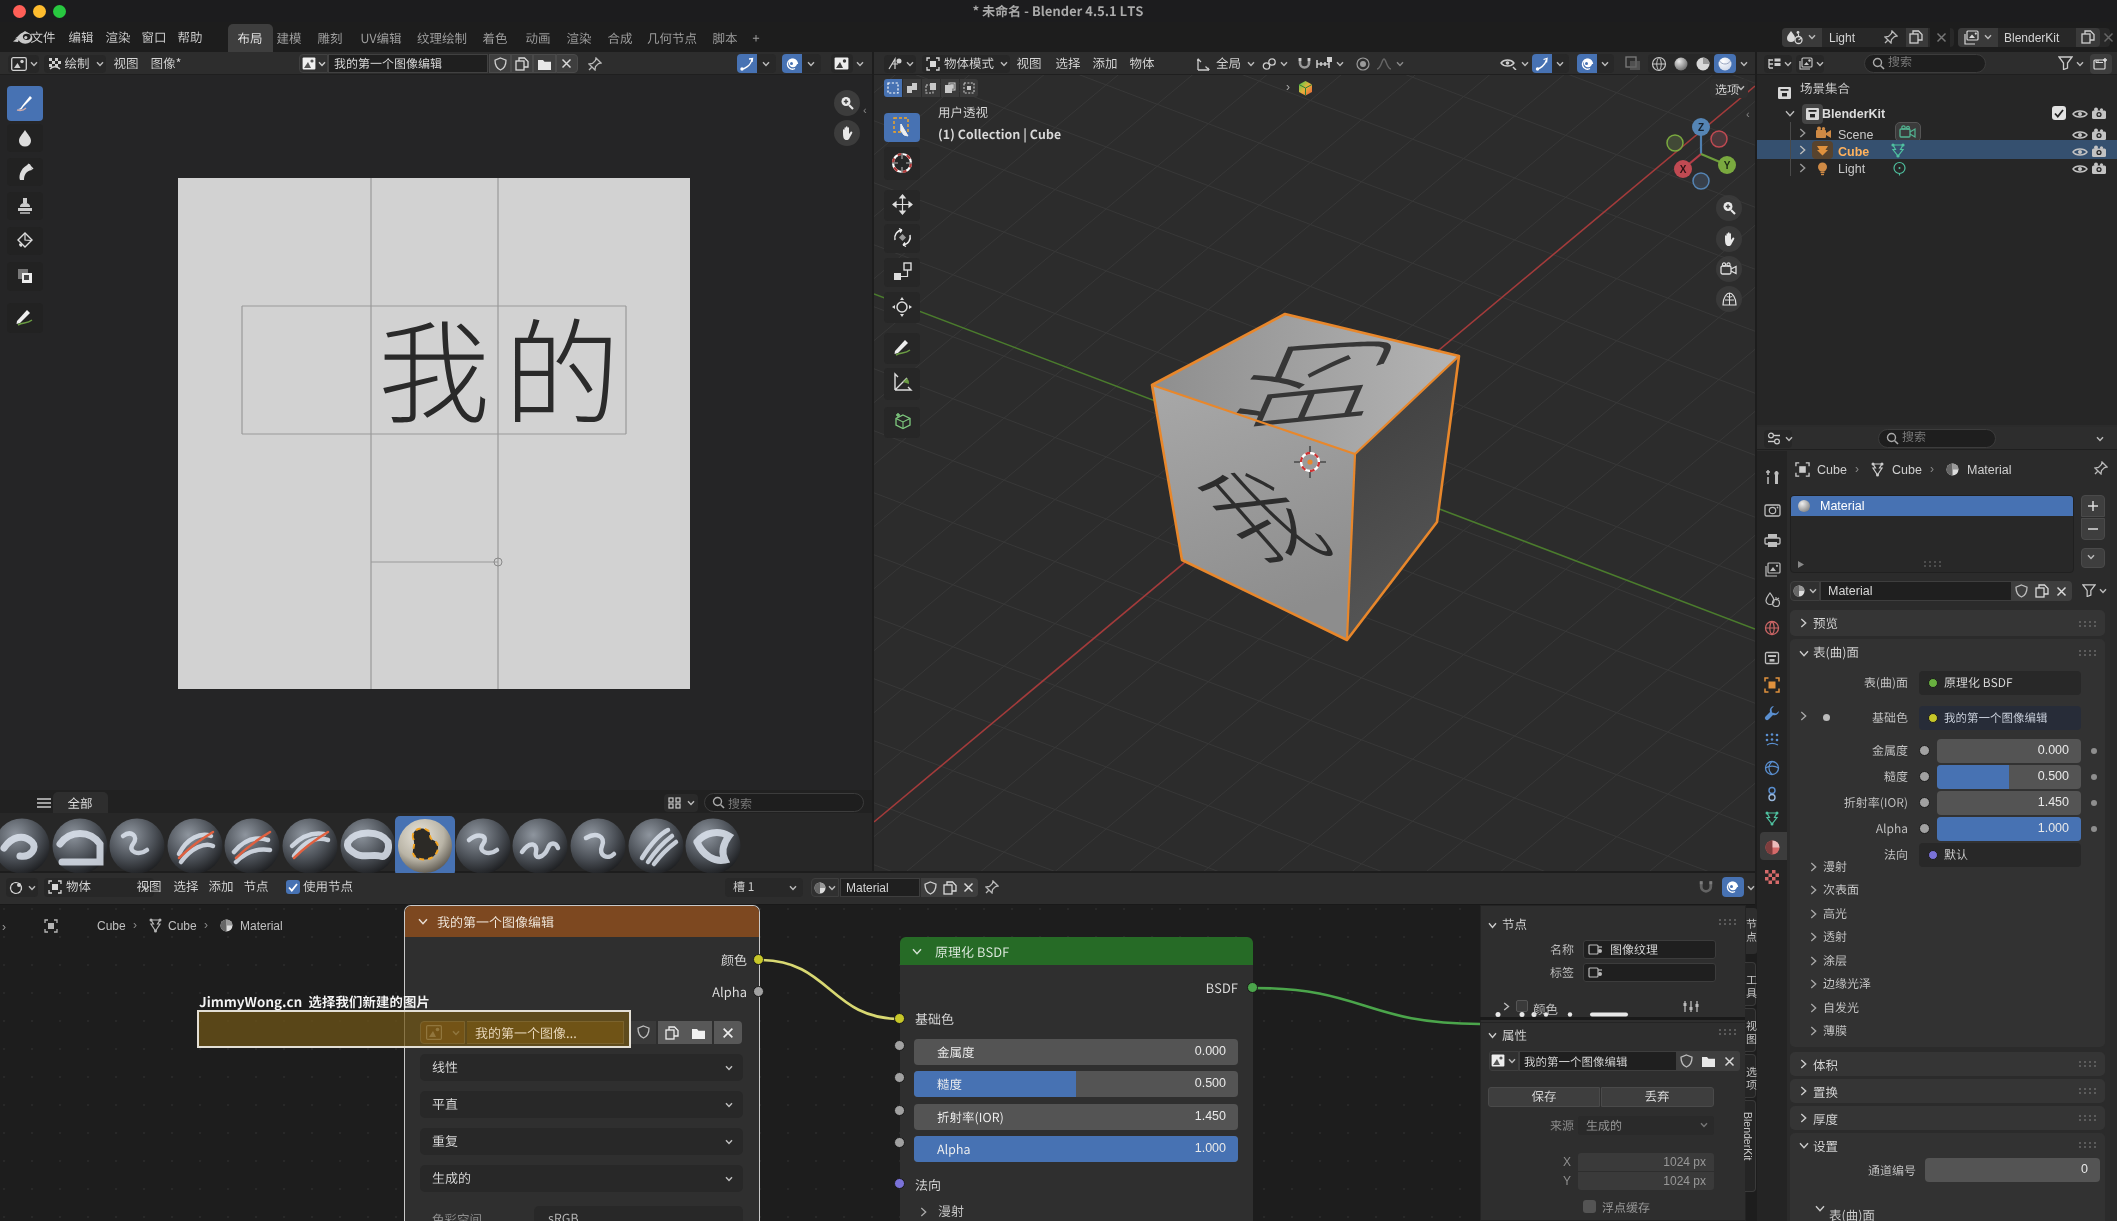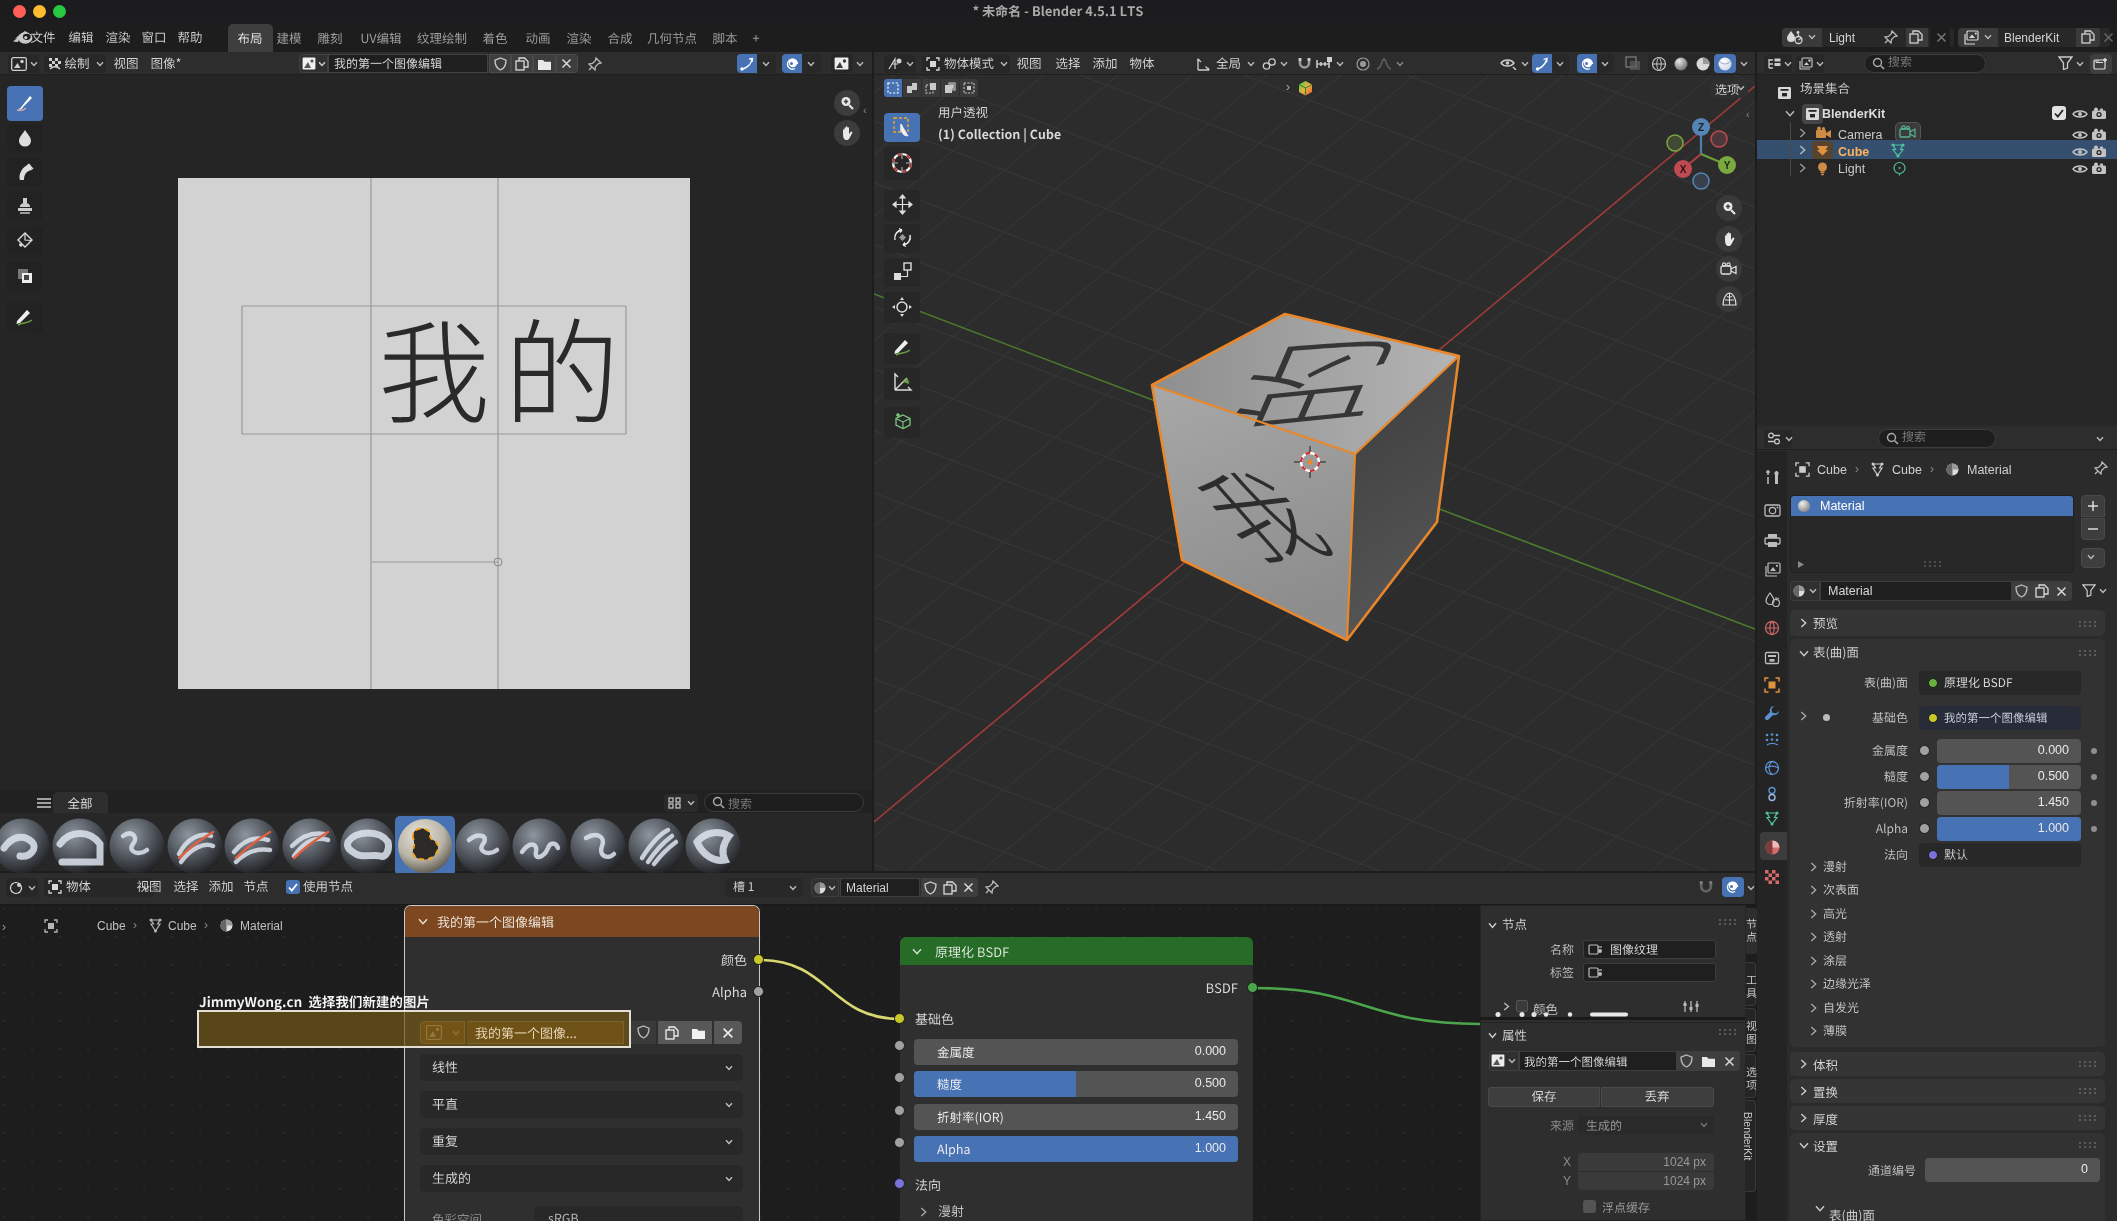--- a/index.html
+++ b/index.html
@@ -1706,21 +1706,21 @@
   </svg>
 <div class="abs" style="left:1925px;top:1158px;width:175px;height:24px;background:#545454;border-radius:4px;overflow:hidden"></div>
 <div class="lat" style="left:1925px;top:1162px;width:163px;text-align:right;font-size:12.5px;color:#e9e9e9">0</div>
 <svg class="abs" style="left:1815px;top:1205px" width="10" height="7" viewBox="0 0 10 7">
     <path d="M1 1.3 L5 5.7 L9 1.3" stroke="#ccc" stroke-width="1.4" fill="none"></path>
   </svg>
 <svg class="abs" style="left:920px;top:1207px" width="7" height="10" viewBox="0 0 7 10">
     <path d="M1.3 1 L5.7 5 L1.3 9" stroke="#aaa" stroke-width="1.3" fill="none"></path>
   </svg>
 <div class="lat" style="left:1822px;top:107px;font-size:12.5px;color:#dcdcdc;font-weight:bold">BlenderKit</div>
-<div class="lat" style="left:1838px;top:128px;font-size:12.5px;color:#c9c9c9">Camera</div>
+<div class="lat" style="left:1838px;top:128px;font-size:12.5px;color:#c9c9c9">Scene</div>
 <div class="lat" style="left:1838px;top:145px;font-size:12.5px;color:#ffb25d;font-weight:bold">Cube</div>
 <div class="lat" style="left:1838px;top:162px;font-size:12.5px;color:#c9c9c9">Light</div>
 <div class="lat" style="left:1754px;top:1112px;font-size:10.5px;color:#c8c8c8;transform:rotate(90deg);transform-origin:left top;">BlenderKit</div>
 <svg class="abs" style="left:0;top:0;pointer-events:none" width="2117" height="1221" viewBox="0 0 2117 1221">
     <use href="#b42" transform="translate(972.6 16.0) scale(0.01300)" fill="#ababab"></use>
 <use href="#b26410" transform="translate(982.1 16.0) scale(0.01300)" fill="#ababab"></use>
 <use href="#b21629" transform="translate(995.1 16.0) scale(0.01300)" fill="#ababab"></use>
 <use href="#b21517" transform="translate(1008.1 16.0) scale(0.01300)" fill="#ababab"></use>
 <use href="#b45" transform="translate(1024.1 16.0) scale(0.01300)" fill="#ababab"></use>
 <use href="#b66" transform="translate(1031.9 16.0) scale(0.01300)" fill="#ababab"></use>

